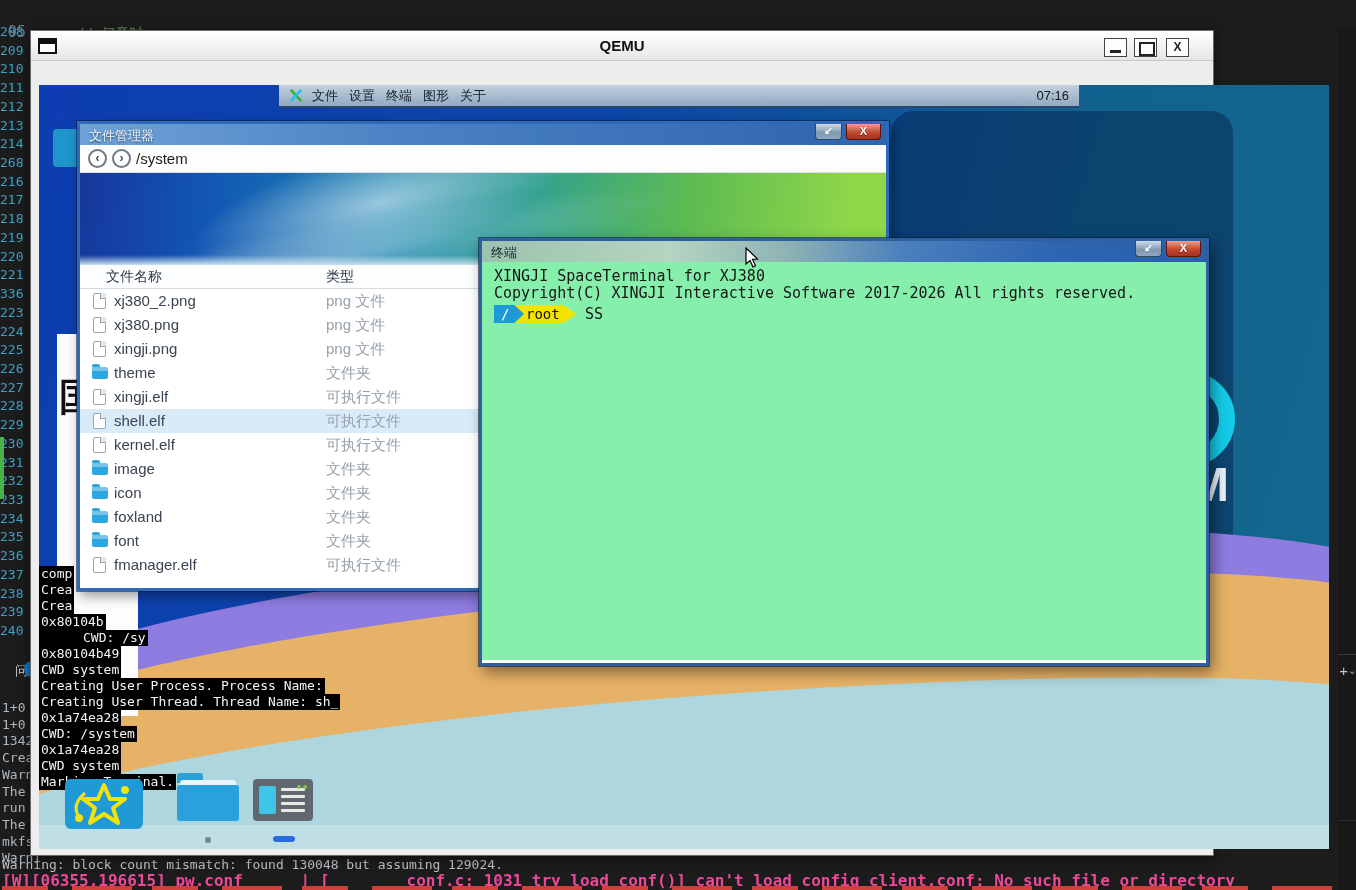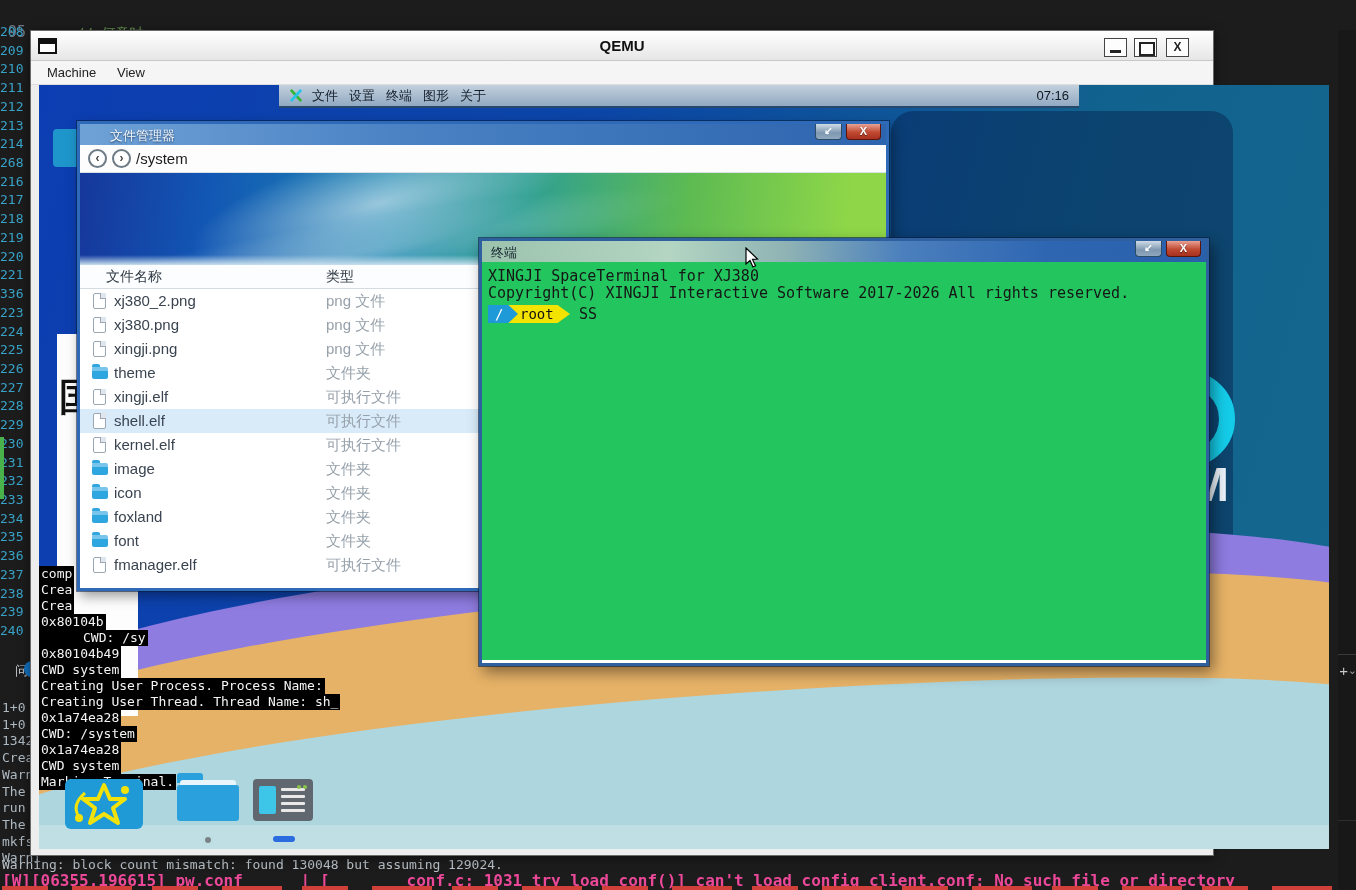--- a/index.html
+++ b/index.html
@@ -92,21 +92,21 @@
                  background:linear-gradient(#cfdbe6,#7e98b0 60%,#91a9bf); border:1px solid #2d4a66; border-top:none;
                  color:#fff; font-size:10px; text-align:center; line-height:14px; font-weight:bold; }
   .win-btn-close { position:absolute; top:0; width:35px; height:16px; border-radius:0 0 4px 4px;
                    background:linear-gradient(#e9a294,#c04a32 55%,#a83020); border:1px solid #5e1408; border-top:none;
                    color:#fff; font-size:11px; text-align:center; line-height:14px; font-weight:bold; text-shadow:0 1px 1px rgba(0,0,0,.5); }
 
   #fm { position:absolute; left:38px; top:36px; width:812px; height:470px; z-index:5;
         border:3px solid #2f6ab8; box-shadow:0 0 0 1px rgba(8,28,60,.55), 3px 5px 12px rgba(0,0,0,.4);
         background:#fff; }
   .fm-titlebar { position:relative; height:21px; background:linear-gradient(90deg,#6fa2d6 0%,#4a82c4 40%,#2d64ae 100%); }
-  .fm-title { position:absolute; left:9px; top:3px; color:#f4f8fc; font-size:13px; text-shadow:0 1px 2px rgba(0,20,50,.7);margin-left:21px; }
+  .fm-title { position:absolute; left:9px; top:3px; color:#f4f8fc; font-size:13px; text-shadow:0 1px 2px rgba(0,20,50,.7); }
   .fm-toolbar { position:relative; height:28px; background:#fdfdfd; border-bottom:1px solid #d9e0e6; }
   .nav-circle { position:absolute; top:4px; width:19px; height:19px; border-radius:50%; border:2px solid #6d7b87; background:#fff;
                 color:#444; font-size:12px; text-align:center; line-height:15px; font-weight:bold; }
   .fm-address { position:absolute; left:56px; top:5px; font-size:15px; color:#1c1c1c; }
   .fm-banner { position:relative; height:92px; overflow:hidden;
                background:linear-gradient(96deg,#16379c 0%, #1257b4 16%, #1d86b2 38%, #2f9f92 55%, #5dbb52 75%, #8fd748 95%); }
   .fm-banner .streak1 { position:absolute; left:90px; top:-30px; width:420px; height:120px; transform:rotate(-14deg);
                background:radial-gradient(ellipse at 50% 50%, rgba(255,255,255,.55), rgba(255,255,255,0) 65%); }
   .fm-banner .streak2 { position:absolute; left:10px; top:40px; width:600px; height:70px; transform:rotate(-10deg);
                background:radial-gradient(ellipse at 40% 50%, rgba(255,255,255,.30), rgba(255,255,255,0) 70%); }
@@ -123,21 +123,21 @@
   .icon-folder { position:absolute; left:12px; top:6px; width:16px; height:12px; background:#2ea6e0; border-radius:1px 2px 2px 2px; }
   .icon-folder::before { content:""; position:absolute; left:0; top:-3px; width:8px; height:3px; background:#2ea6e0; border-radius:2px 2px 0 0; }
   .icon-folder::after { content:""; position:absolute; left:0; top:0; width:16px; height:4px; background:rgba(255,255,255,.35); }
 
   #term { position:absolute; left:440px; top:153px; width:730px; height:428px; z-index:6;
           border:3px solid #2e5f9e; box-shadow:0 0 0 1px rgba(8,28,60,.6), 4px 6px 14px rgba(0,0,0,.45);
           background:#fff; }
   .term-titlebar { position:relative; height:21px;
           background:linear-gradient(90deg,#9cc3ae 0%, #b3d5c2 26%, #8fb3b4 42%, #4b80bd 58%, #2e66b2 78%, #2a60aa 100%); }
   .term-title { position:absolute; left:9px; top:3px; color:#16222e; font-size:13px; }
-  .term-content { position:relative; height:398px; background:#22c55e; padding:6px 6px;
+  .term-content { position:relative; height:398px; background:#86efac; padding:6px 12px;
                   font-family:"DejaVu Sans Mono", monospace; font-size:15px; color:#161616; line-height:17px; }
   .prompt-row { display:flex; align-items:center; margin-top:3px; height:18px; }
   .p-blue { width:30px; height:18px; background:#1f9ad8; color:#fff; font-size:14px; line-height:18px; padding-left:7px;
             clip-path:polygon(0 0,68% 0,100% 50%,68% 100%,0 100%); position:relative; z-index:2; }
   .p-yellow { width:62px; height:18px; background:#f2e400; color:#111; font-size:14px; line-height:18px; padding-left:12px;
             clip-path:polygon(0 0,80% 0,100% 50%,80% 100%,0 100%); margin-left:-10px; position:relative; z-index:1; }
   .p-cmd { margin-left:9px; }
 
   #cursor { position:absolute; left:706px; top:162px; z-index:9; }
 </style>
@@ -214,24 +214,20 @@
   </div>
 
   <div id="qemu">
     <div class="qemu-titlebar">
       <div class="qemu-icon"></div>
       <div class="qemu-title">QEMU</div>
       <div class="qemu-btn min" style="right:86px"></div>
       <div class="qemu-btn max" style="right:56px"></div>
       <div class="qemu-btn close" style="right:24px">X</div>
     </div>
-    <div class="qemu-menubar">
-      <span class="qemu-menu-item" style="left:16px">Machine</span>
-      <span class="qemu-menu-item" style="left:86px">View</span>
-    </div>
 
     <div id="screen">
 
       <div class="wall-panel"></div>
       <div class="wall-ring"></div>
       <div class="wall-M">M</div>
       <div class="wave purple"></div>
       <div class="wave orange"></div>
       <div class="wave cyan"></div>
       <div class="dock-strip"></div>

